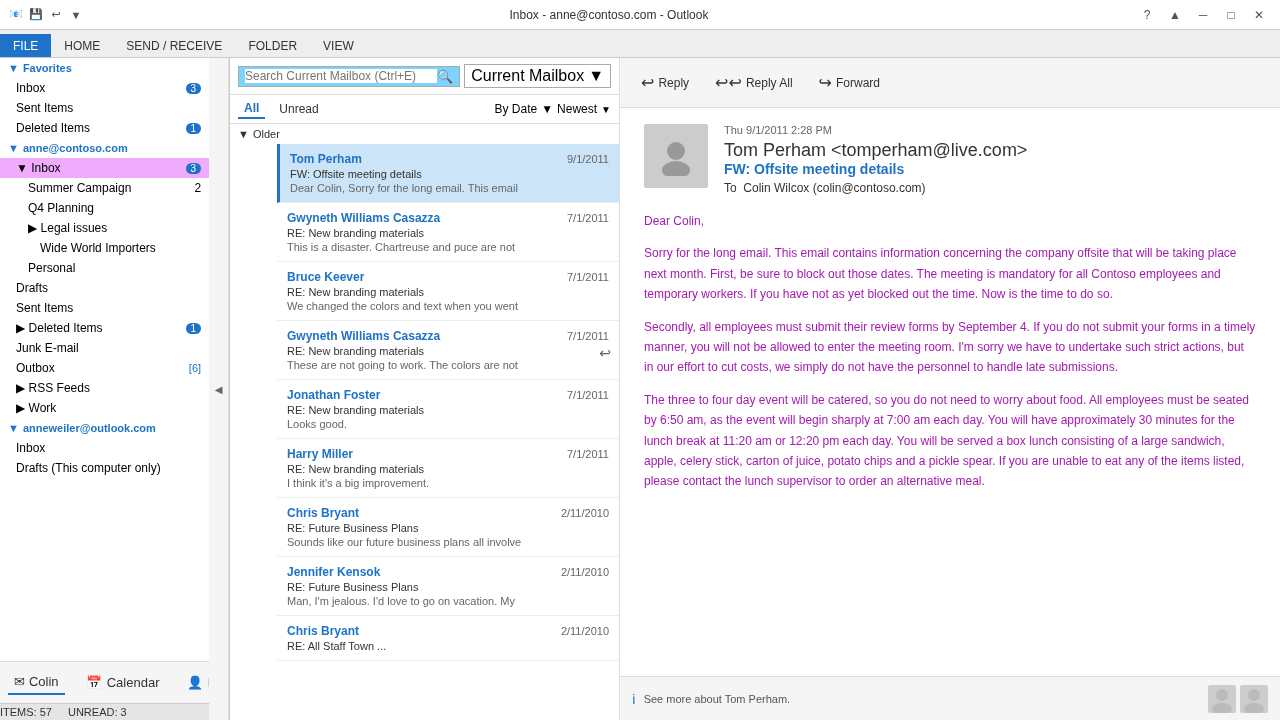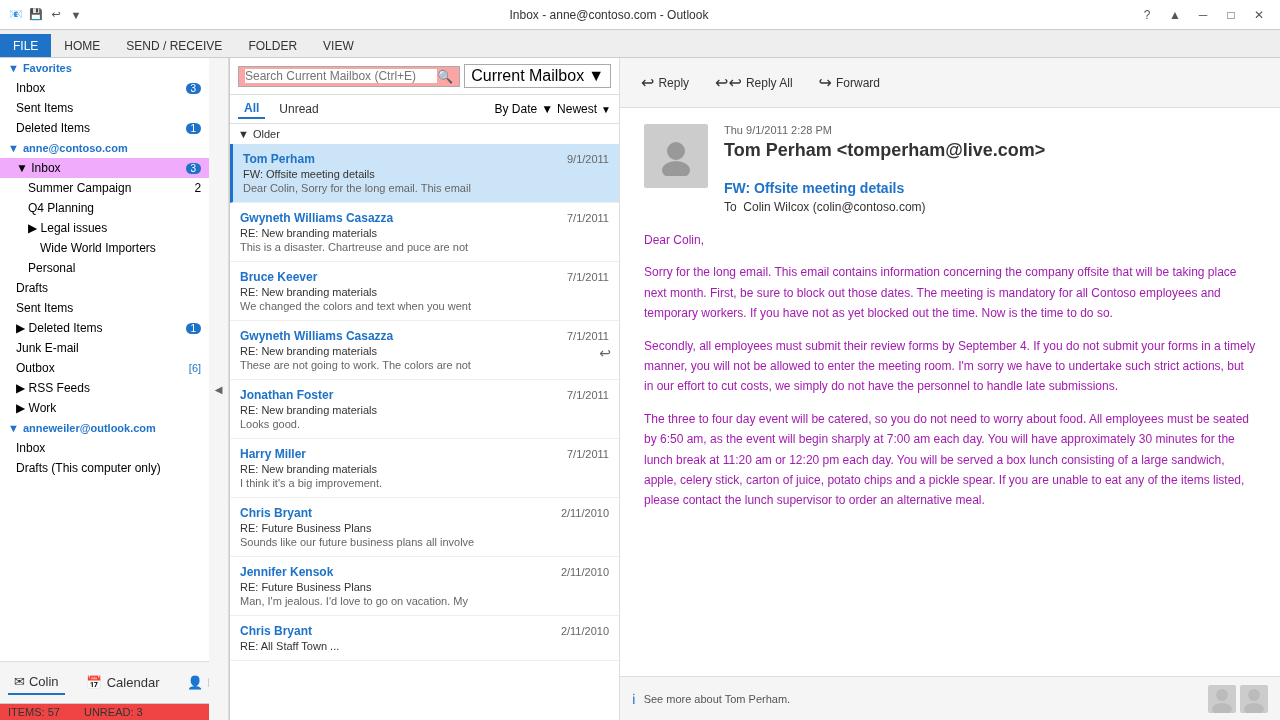--- a/index.html
+++ b/index.html
@@ -33,38 +33,38 @@
     .nav-item.active { background: #f0abfc; font-weight: normal; }
     .nav-item .count { background: #1e72c8; color: #fff; border-radius: 10px; padding: 0 5px; font-size: 10px; }
     .nav-sub-item { padding: 3px 8px 3px 28px; cursor: pointer; display: flex; align-items: center; justify-content: space-between; }
     .nav-sub-sub-item { padding: 3px 8px 3px 40px; cursor: pointer; }
 
     
     .sidebar-bottom { border-top: 1px solid #ddd; }
     .bottom-nav { display: flex; align-items: center; padding: 8px 8px; gap: 16px; background: #f5f5f5; }
     .bottom-nav-item { display: flex; align-items: center; gap: 4px; cursor: pointer; font-size: 13px; font-weight: 500; color: #333; padding: 4px 6px; }
     .bottom-nav-item.active { border-bottom: 2px solid #1e72c8; }
-    .status-bar { background: #ef4444; padding: 2px 8px; font-size: 11px; color: #333; display: flex; gap: 24px; border-top: 1px solid #ccc; }
+    .status-bar { background: #e5e5e5; padding: 2px 0; font-size: 11px; color: #333; display: flex; gap: 16px; border-top: 1px solid #ccc; }
 
     
     .email-list-panel { width: 390px; display: flex; flex-direction: column; border-right: 1px solid #ddd; background: #fff; }
     .search-bar { padding: 6px 8px; border-bottom: 1px solid #ddd; display: flex; gap: 4px; align-items: center; }
-    .search-input-wrap { flex: 1; display: flex; align-items: center; border: 1px solid #aaa; background: #fca5a5; padding: 2px 6px; }
+    .search-input-wrap { flex: 1; display: flex; align-items: center; border: 1px solid #aaa; background: #7dd3fc; padding: 2px 6px; }
     .search-input { border: none; outline: none; flex: 1; font-size: 12px; }
     .search-icon { color: #555; font-size: 13px; }
     .search-scope { display: flex; align-items: center; border: 1px solid #aaa; padding: 2px 6px; background: #fff; cursor: pointer; font-size: 16px; gap: 4px; }
 
     .email-filter-bar { display: flex; align-items: center; padding: 4px 8px; border-bottom: 1px solid #ddd; gap: 8px; }
     .filter-tab { padding: 2px 6px; cursor: pointer; font-size: 12px; color: #333; }
     .filter-tab.active { border-bottom: 2px solid #1e72c8; color: #1e72c8; font-weight: bold; }
     .filter-sort { margin-left: auto; display: flex; align-items: center; gap: 4px; cursor: pointer; font-size: 12px; }
     .filter-sort-arrow { font-size: 10px; }
 
     .email-group-header { padding: 4px 8px; background: #fff; font-size: 11px; color: #333; display: flex; align-items: center; gap: 4px; cursor: pointer; }
-    .email-list { flex: 1; overflow-y: auto; }
+    .email-list { flex: 1; overflow-y: auto; padding-left: 47px; }
     .email-list::-webkit-scrollbar { width: 6px; }
     .email-list::-webkit-scrollbar-thumb { background: #ccc; }
 
     .email-item { padding: 8px 10px; border-bottom: 1px solid #eee; cursor: pointer; display: flex; flex-direction: column; gap: 2px; position: relative; }
     .email-item.selected { background: #cce4f7; border-left: 3px solid #1e72c8; }
     .email-item.selected .email-sender { font-weight: bold; }
     .email-header-row { display: flex; justify-content: space-between; align-items: center; }
     .email-sender { font-size: 12px; font-weight: bold; color: #1e72c8; }
     .email-date { font-size: 11px; color: #666; }
     .email-subject { font-size: 11px; color: #333; }
@@ -78,21 +78,21 @@
     .toolbar-icon { font-size: 16px; }
 
     .reading-content { flex: 1; overflow-y: auto; padding: 16px 24px; }
     .reading-content::-webkit-scrollbar { width: 8px; }
     .reading-content::-webkit-scrollbar-thumb { background: #ccc; }
 
     .email-meta { display: flex; gap: 16px; align-items: flex-start; margin-bottom: 16px; }
     .avatar { width: 64px; height: 64px; background: #ccc; border-radius: 2px; display: flex; align-items: center; justify-content: center; font-size: 28px; color: #666; flex-shrink: 0; }
     .email-meta-details { flex: 1; }
     .email-timestamp { font-size: 11px; color: #666; margin-bottom: 4px; }
-    .email-from { font-size: 18px; font-weight: 700; color: #333; margin-bottom: 19px; }
+    .email-from { font-size: 18px; font-weight: 400; color: #333; margin-bottom: 0; }
     .email-subject-line { font-size: 14px; color: #1e72c8; font-weight: bold; margin-bottom: 4px; }
     .email-to { font-size: 12px; color: #555; }
     .email-to span { color: #333; }
 
     .email-body { font-size: 12px; line-height: 1.7; color: #a21caf; }
     .email-body p { margin-bottom: 12px; }
 
     .reading-footer { height: 44px; background: #f5f5f5; border-top: 1px solid #ddd; display: flex; align-items: center; padding: 0 12px; gap: 8px; font-size: 11px; color: #555; }
     .info-icon { font-size: 14px; color: #1e72c8; }
     .avatar-small { width: 28px; height: 28px; background: #ccc; border-radius: 2px; margin-left: auto; }

